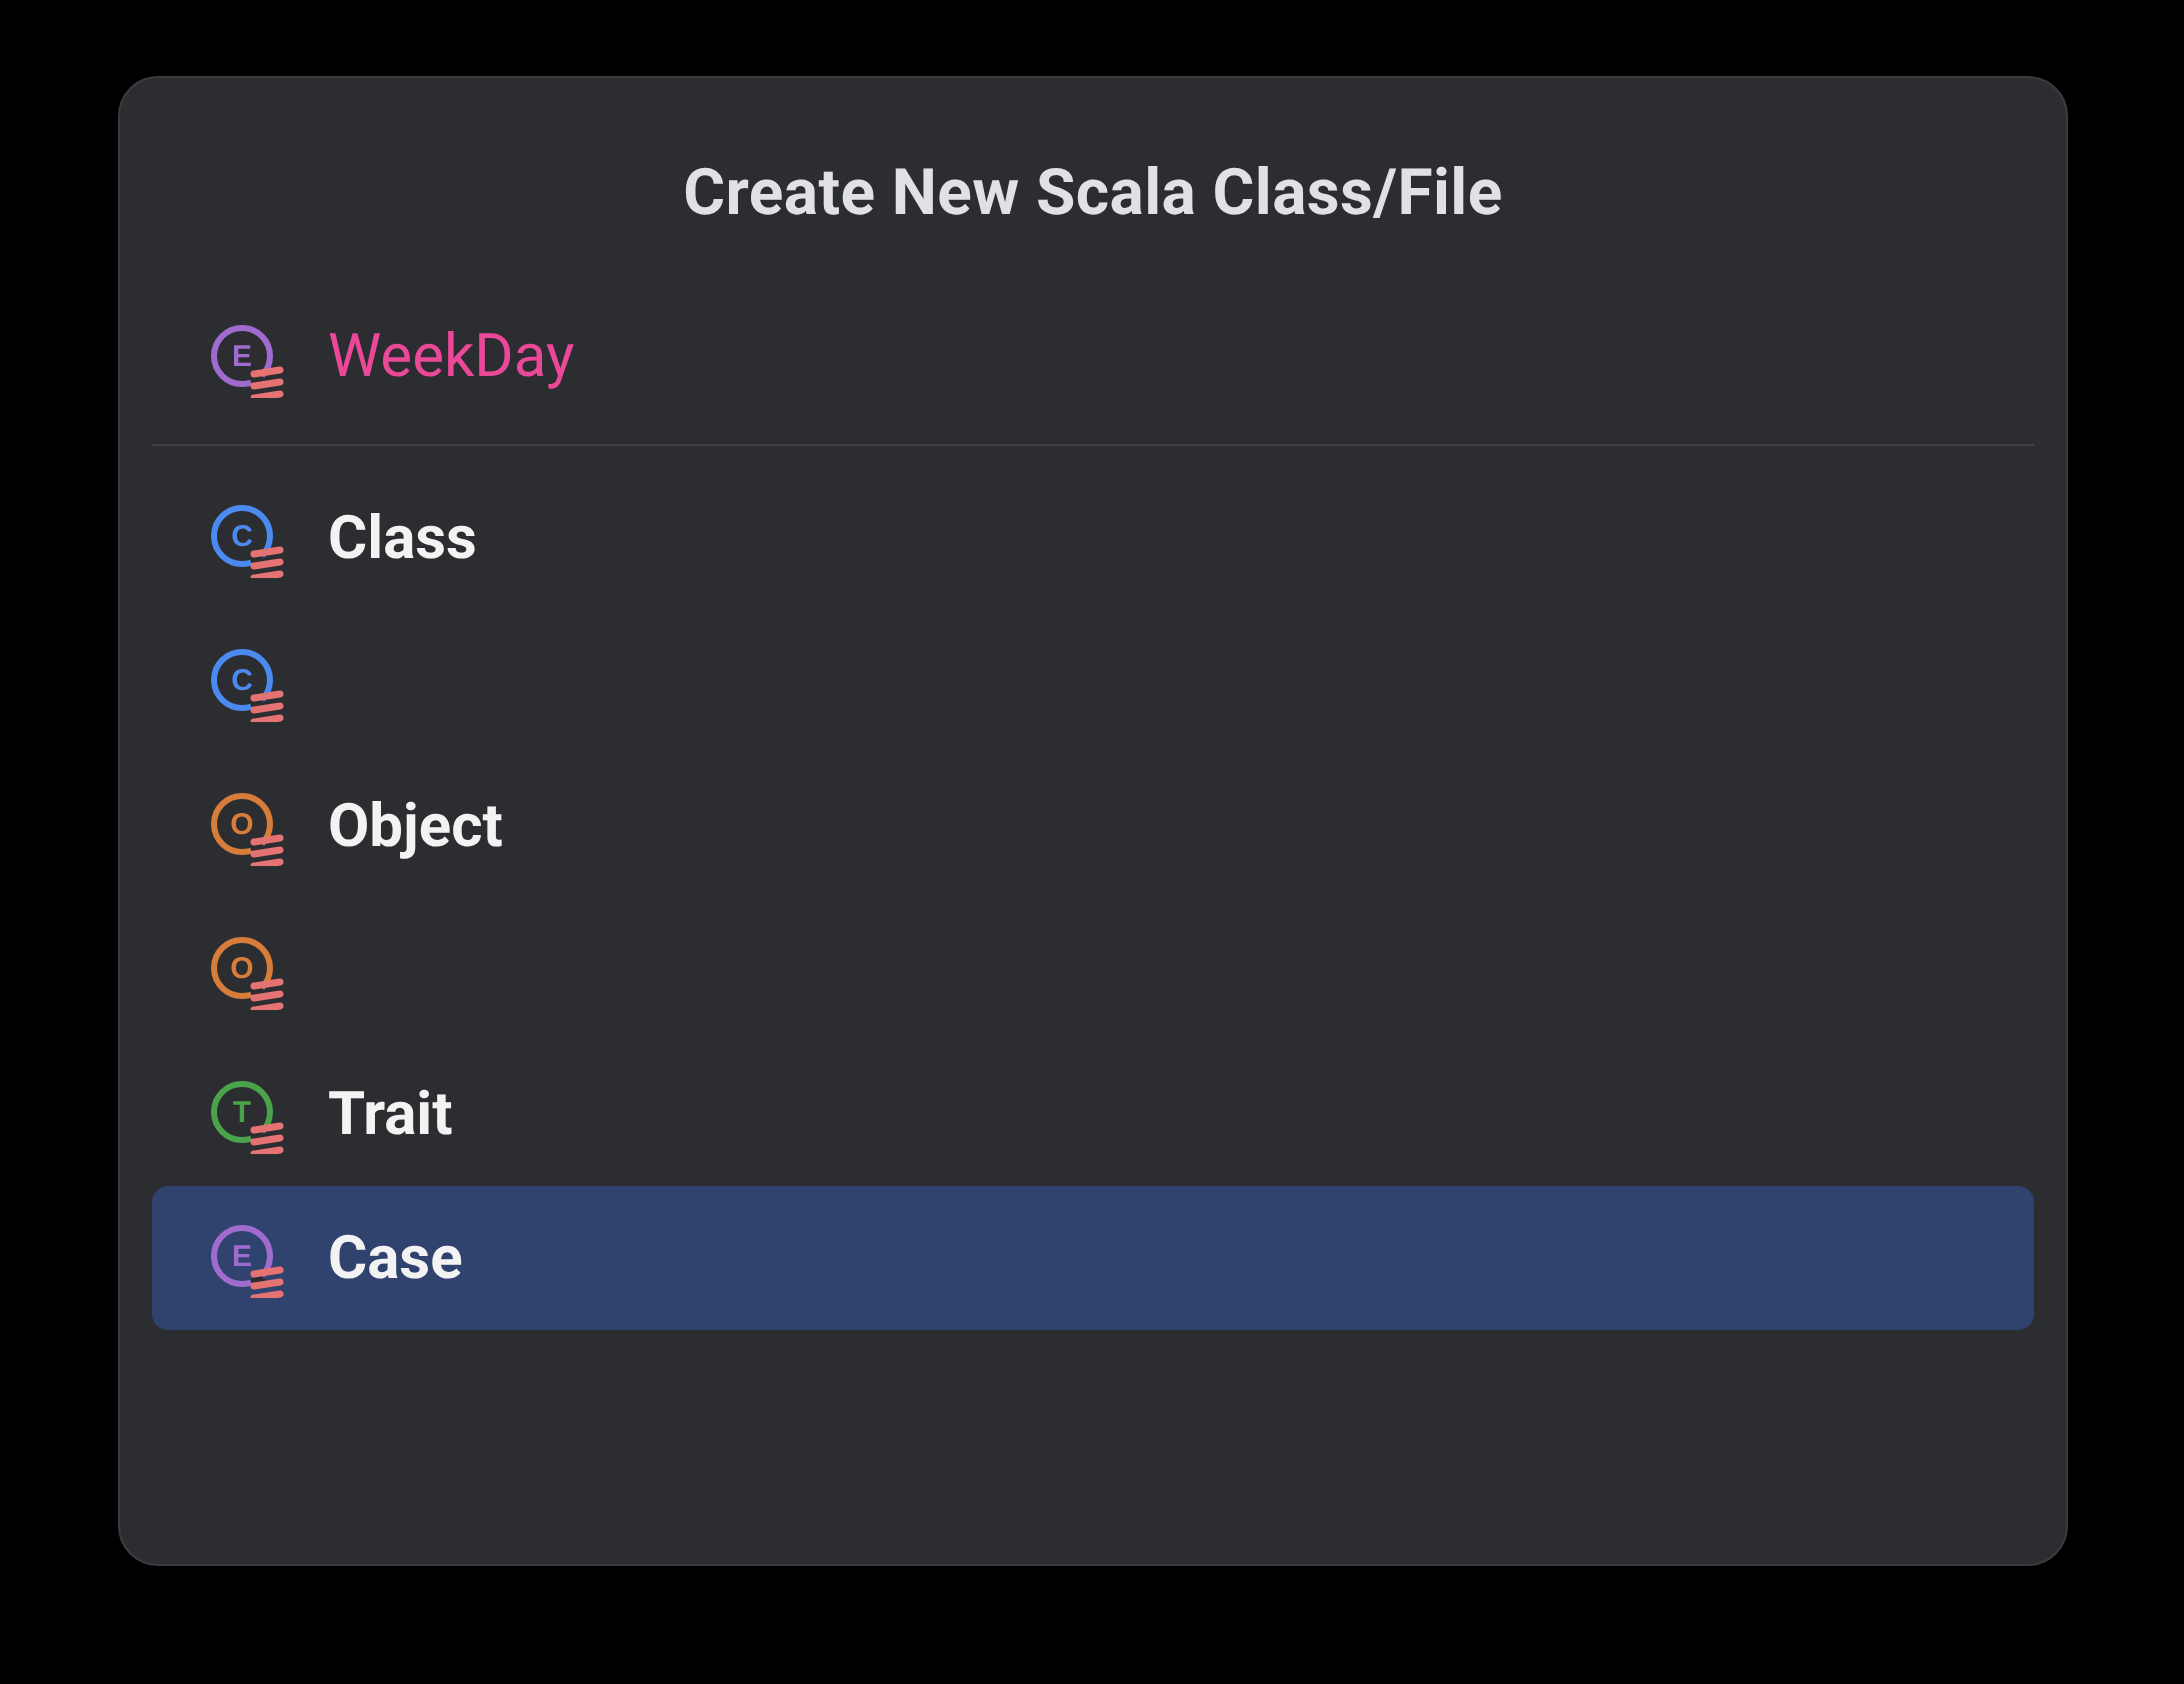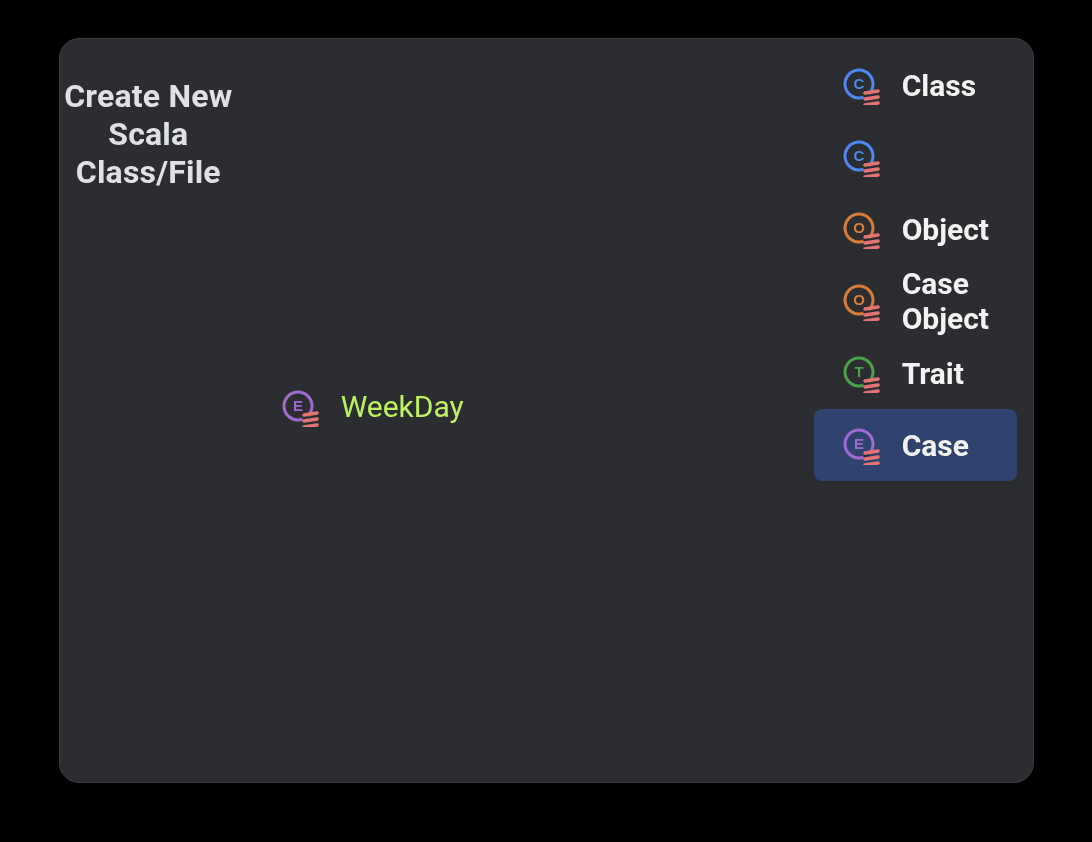--- a/index.html
+++ b/index.html
@@ -14,21 +14,21 @@
     position: absolute;
     left: 59px;
     top: 38px;
     width: 975px;
     height: 745px;
     background: #2b2d30;
     border: 1px solid #3a3c40;
     border-radius: 20px;
     box-shadow: 0 20px 60px rgba(0,0,0,0.6);
     display: flex;
-    flex-direction: row;
+    flex-direction: column;
     overflow: hidden;
   }
   .dialog-title {
     text-align: center;
     font-size: 32px;
     font-weight: 700;
     color: #dfe1e5;
     padding-top: 38px;
     padding-bottom: 28px;
     letter-spacing: 0.2px;
@@ -45,21 +45,21 @@
     display: flex;
     align-items: center;
     justify-content: center;
     flex: 0 0 40px;
   }
   .name-input {
     flex: 1;
     background: transparent;
     border: none;
     outline: none;
-    color: #bef264;
+    color: #ec4899;
     font-size: 30px;
     font-family: inherit;
     padding: 4px 0;
   }
   .divider {
     height: 1px;
     background: #3f4145;
     margin: 0 16px;
   }
   .type-list {
@@ -177,21 +177,20 @@
     <path d="M 27 29 A 14 14 0 0 1 22 33" stroke="#2b2d30" stroke-width="5" fill="none"></path>
     <text x="17" y="24" text-anchor="middle" font-size="15" font-weight="600" fill="#d87c3a" font-family="Arial, sans-serif">O</text>
 
     <g class="scala-lines" stroke="#e57373" stroke-width="3.5" fill="none">
       <line x1="23" y1="28" x2="36" y2="26"></line>
       <line x1="23" y1="34" x2="36" y2="32"></line>
       <line x1="23" y1="40" x2="36" y2="38"></line>
     </g>
   </svg>
         </span>
-        <span class="type-label">Case Object</span>
       </div>
       <div class="type-item">
         <span class="icon-slot">
   <svg width="40" height="40" viewBox="0 0 40 40">
     <circle cx="17" cy="19" r="14" fill="none" stroke="#4aa24a" stroke-width="3"></circle>
     <circle cx="17" cy="19" r="14" fill="none" stroke="#2b2d30" stroke-width="14" stroke-dasharray="10 100" stroke-dashoffset="-60" opacity="0"></circle>
 
     <path d="M 27 29 A 14 14 0 0 1 22 33" stroke="#2b2d30" stroke-width="5" fill="none"></path>
     <text x="17" y="24" text-anchor="middle" font-size="15" font-weight="600" fill="#4aa24a" font-family="Arial, sans-serif">T</text>
 

